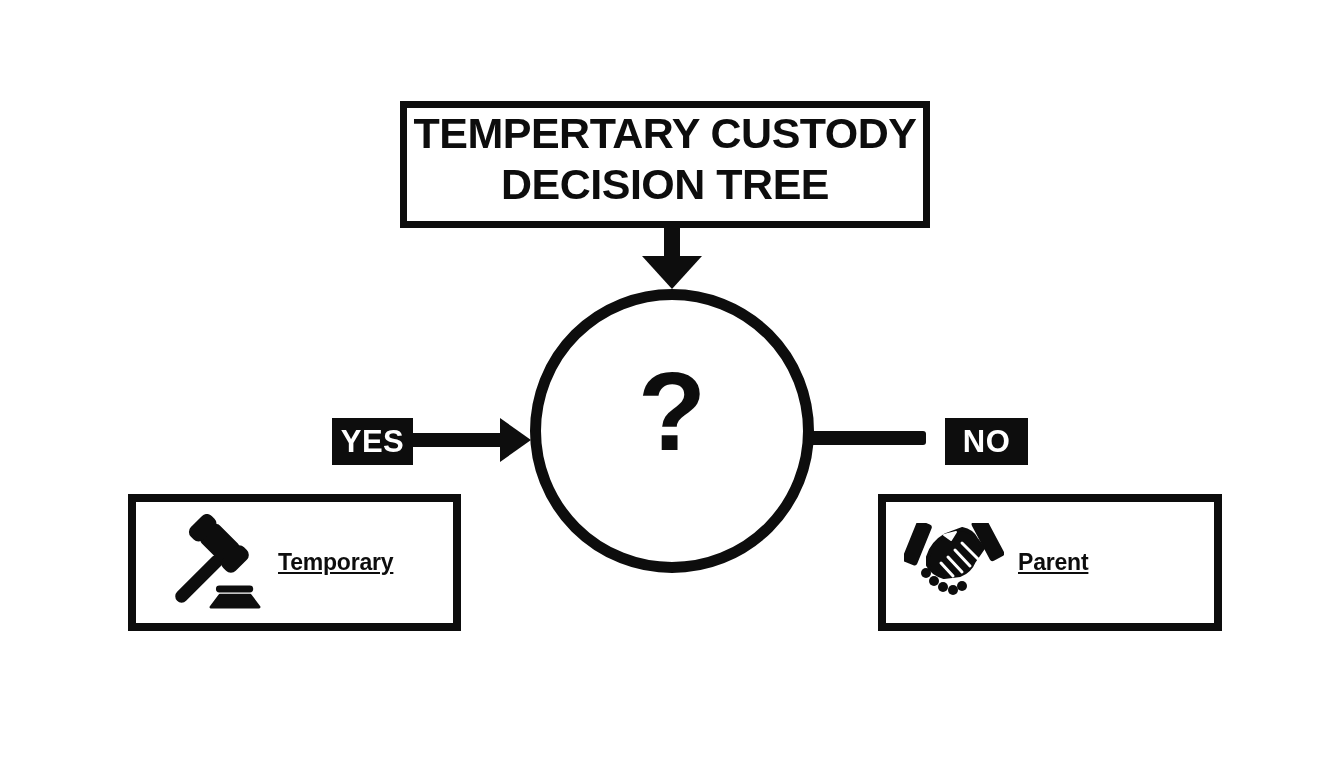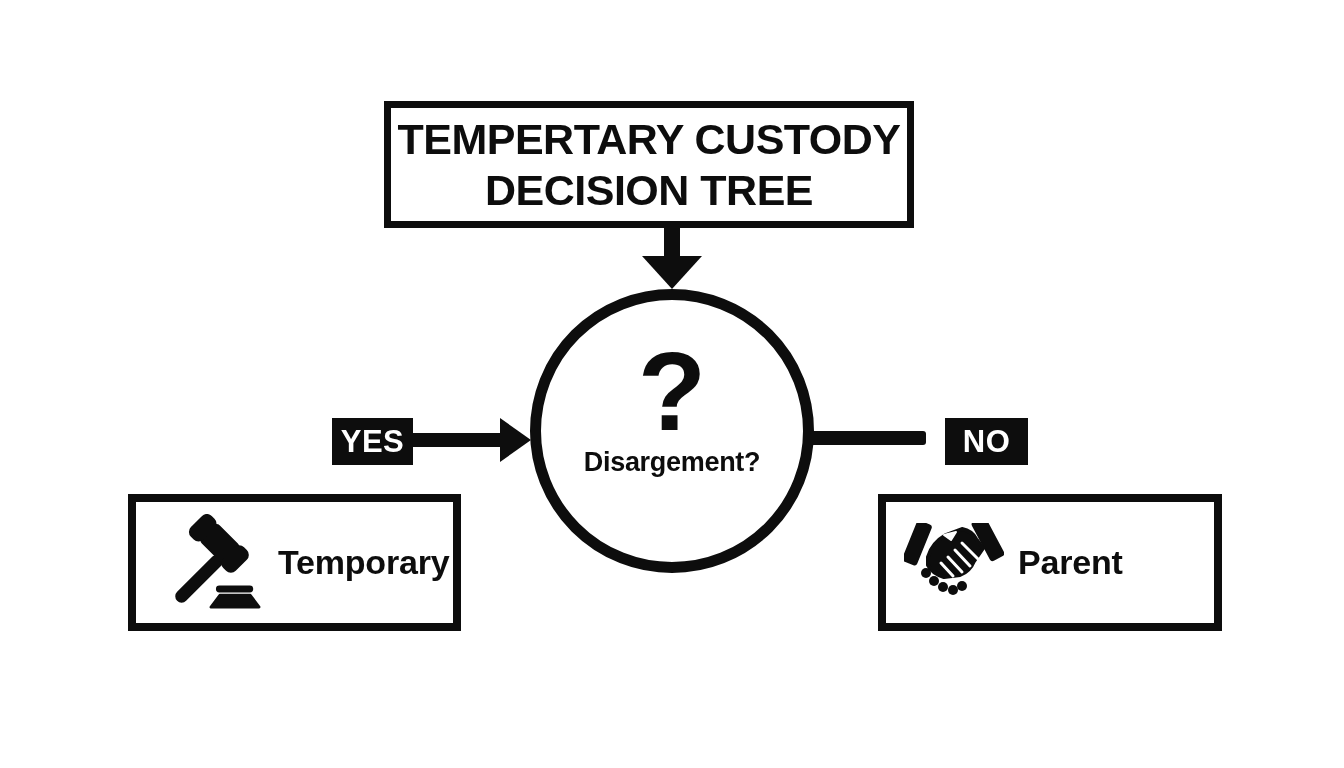--- a/index.html
+++ b/index.html
@@ -15,25 +15,25 @@
     color: var(--ink, #0d0d0d);
     font-family: "Liberation Sans", sans-serif;
     overflow: hidden;
   }
   .canvas * { box-sizing: border-box; }
 
   .abs { position: absolute; }
 
   
   .title-box {
-    left: 384px; top: 101px;
+    left: 400px; top: 101px;
     width: 530px; height: 127px;
     border: 7px solid var(--ink, #0d0d0d);
     display: flex; flex-direction: column;
-    align-items: center; justify-content: center;
+    align-items: center; 
     font-weight: bold;
     font-size: 43px;
     letter-spacing: -0.5px;
     line-height: 1.18;
     text-align: center;
     white-space: nowrap;
   }
 
   
   .down-arrow { left: 640px; top: 227px; }
@@ -90,46 +90,46 @@
     display: flex;
     align-items: center;
   }
   .outcome-left  { left: 128px; top: 494px; width: 333px; height: 137px; }
   .outcome-right { left: 878px; top: 494px; width: 344px; height: 137px; }
   .outcome-icon { flex: 0 0 auto; }
   .outcome-icon.gavel     { margin-left: 26px; }
   .outcome-icon.handshake { margin-left: 18px; }
   .outcome-text {
     font-weight: bold;
-    font-size: 34px;
+    font-size: 23px;
     line-height: 1.23;
     margin-left: 14px;
     display: flex; flex-direction: column;
     letter-spacing: -0.2px;
+    text-decoration: underline;
   }
   svg { display: block; }
 </style>
 </head>
 <body>
 
 <div class="canvas">
 
   <div class="abs title-box">
     <span>TEMPERTARY CUSTODY</span>
     <span>DECISION TREE</span>
   </div>
 
   <svg class="abs down-arrow" width="64" height="63" viewBox="0 0 64 63" fill="currentColor">
     <rect x="24" y="0" width="16" height="33"></rect>
     <polygon points="2,29 62,29 32,62"></polygon>
   </svg>
 
   <div class="abs decision-circle">
     <span class="qmark">?</span>
-    <span class="qtext">Disargement?</span>
   </div>
 
   <div class="abs badge badge-yes">
     <span>YES</span>
   </div>
   <svg class="abs yes-arrow" width="120" height="46" viewBox="0 0 120 46" fill="currentColor">
     <rect x="0" y="16" width="92" height="14"></rect>
     <polygon points="88,1 88,45 119,23"></polygon>
   </svg>
 

